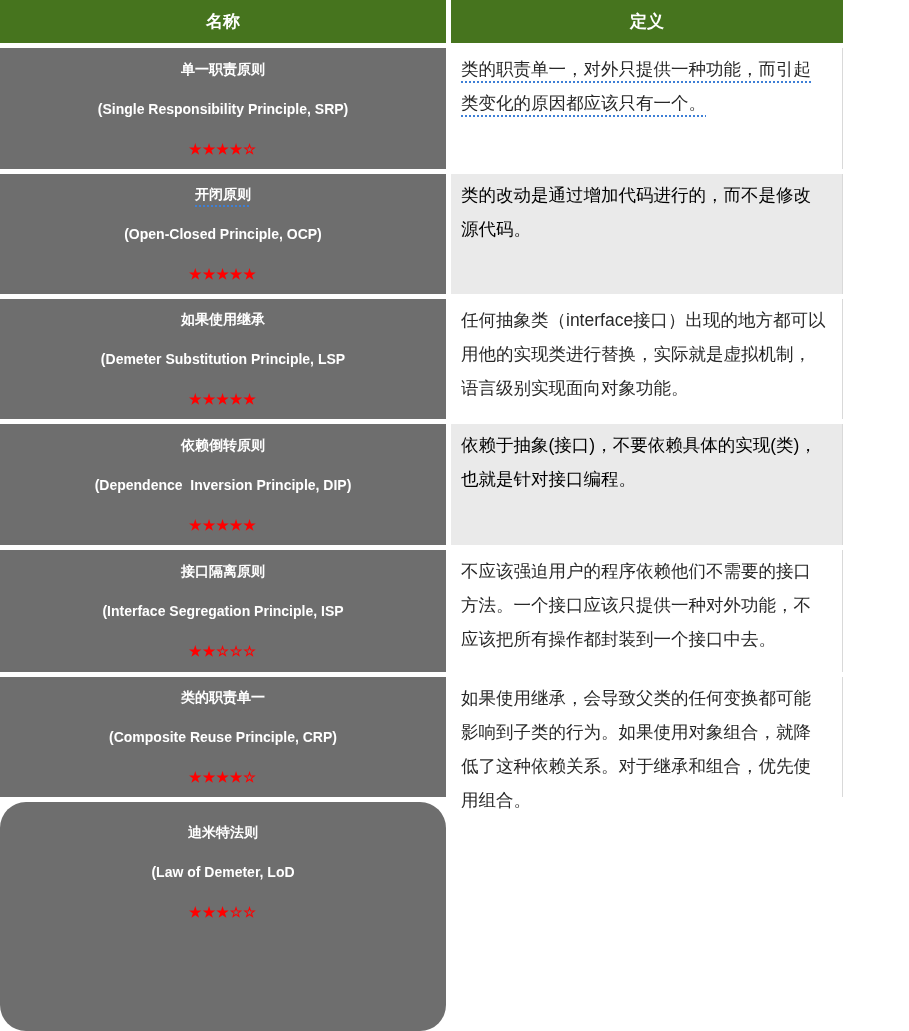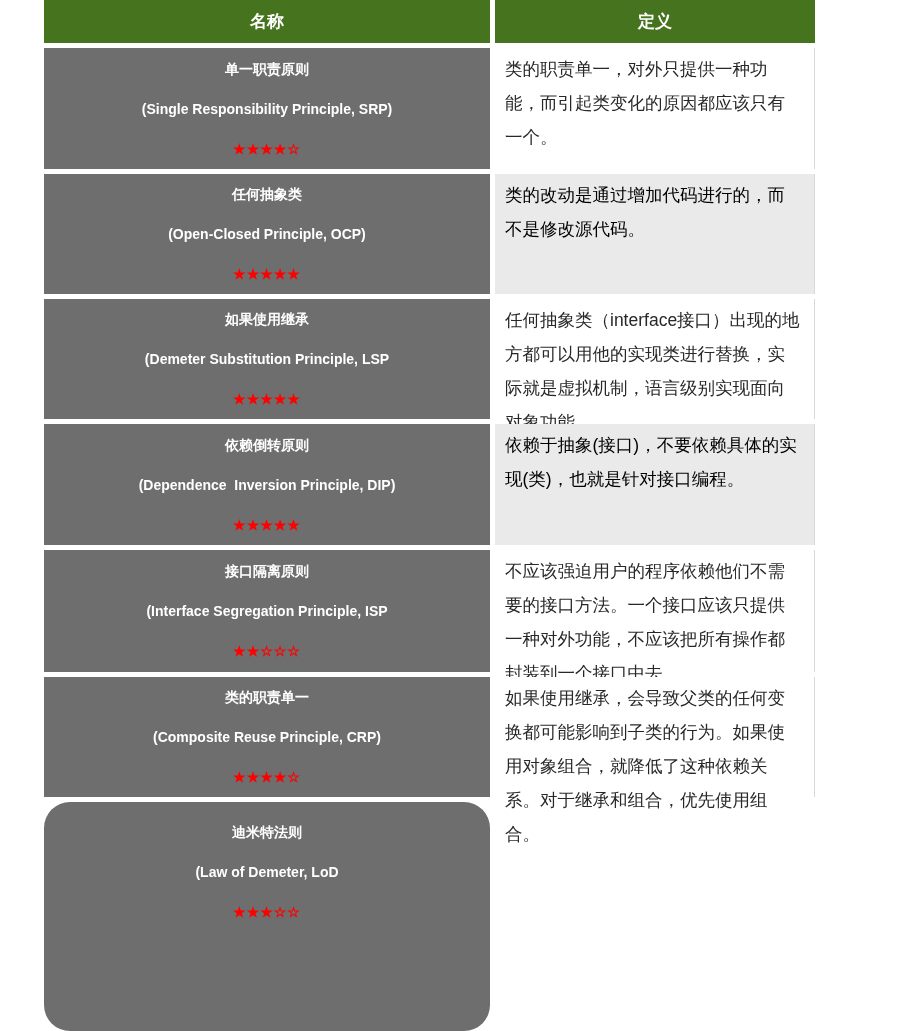--- a/index.html
+++ b/index.html
@@ -1,23 +1,22 @@
 <!DOCTYPE html>
 <html><head>
 <meta charset="utf-8">
 <style>
   html,body{margin:0;padding:0;background:#ffffff;font-family:"Liberation Sans",sans-serif;}
   .tbl{
-    width:771px;
+    width:843px;
     display:grid;
     grid-template-columns:446px 1fr;
     grid-template-rows:43px 121px 120px 120px 121px 122px 120px 229px;
     gap:5px;
     background:#ffffff;
-    padding-left:44px;
   }
   .hcell{
     background:#46741E;
     color:#ffffff;
     font-weight:bold;
     font-size:17px;
     display:flex;align-items:center;justify-content:center;
   }
   .name-cell{
     background:#6E6E6E;
@@ -37,20 +36,21 @@
     background:#ffffff;
     color:#282828;
     font-size:17.5px;
     line-height:34px;
     padding:4px 14px 0 10px;
     border-right:1px solid #D9D9D9;
   }
   .def-alt{background:#EAEAEA;}
   .def-red{color:#000000;}
   .u-blue{
+    text-decoration:underline;
     text-decoration-style:dotted;
     text-decoration-color:#3E7FD6;
     text-decoration-thickness:2px;
     text-underline-offset:6px;
     margin-top:31px;
   }
 </style>
 </head>
 <body>
 
@@ -66,21 +66,21 @@
   <div class="name-cell">
     <div class="line">单一职责原则</div>
     <div class="line">(Single Responsibility Principle, SRP)</div>
     <div class="line stars">★★★★☆</div>
   </div>
   <div class="def-cell">
     <span class="u-blue">类的职责单一，对外只提供一种功能，而引起类变化的原因都应该只有一个。</span>
   </div>
 
   <div class="name-cell">
-    <div class="line"><span class="u-blue">任何抽象类</span></div>
+    <div class="line"><span class="u-blue">开闭原则</span></div>
     <div class="line">(Open-Closed Principle, OCP)</div>
     <div class="line stars">★★★★★</div>
   </div>
   <div class="def-cell def-alt def-red">
     <span>类的改动是通过增加代码进行的，而不是修改源代码。</span>
   </div>
 
   <div class="name-cell">
     <div class="line">如果使用继承</div>
     <div class="line">(Demeter Substitution Principle, LSP</div>

